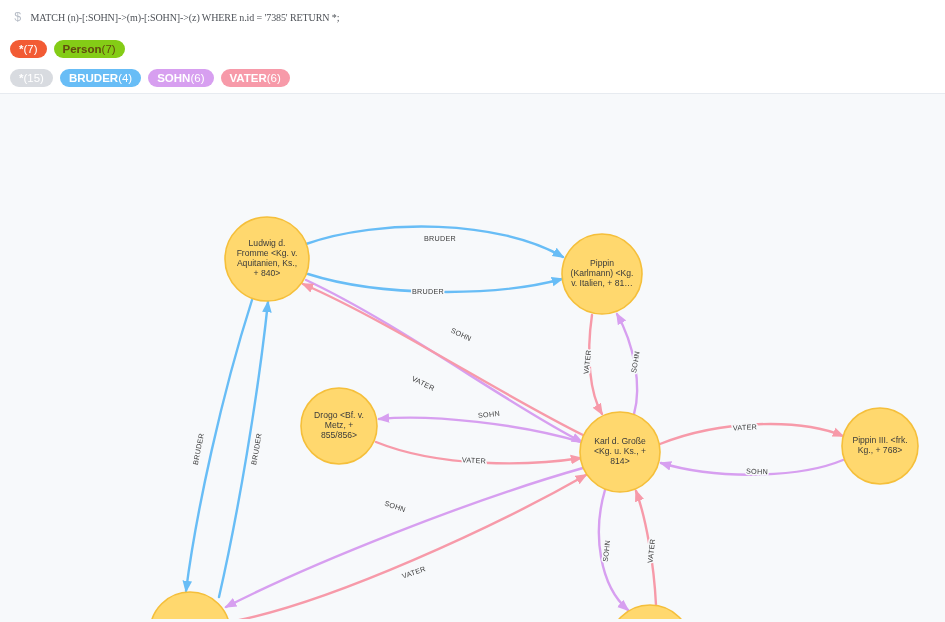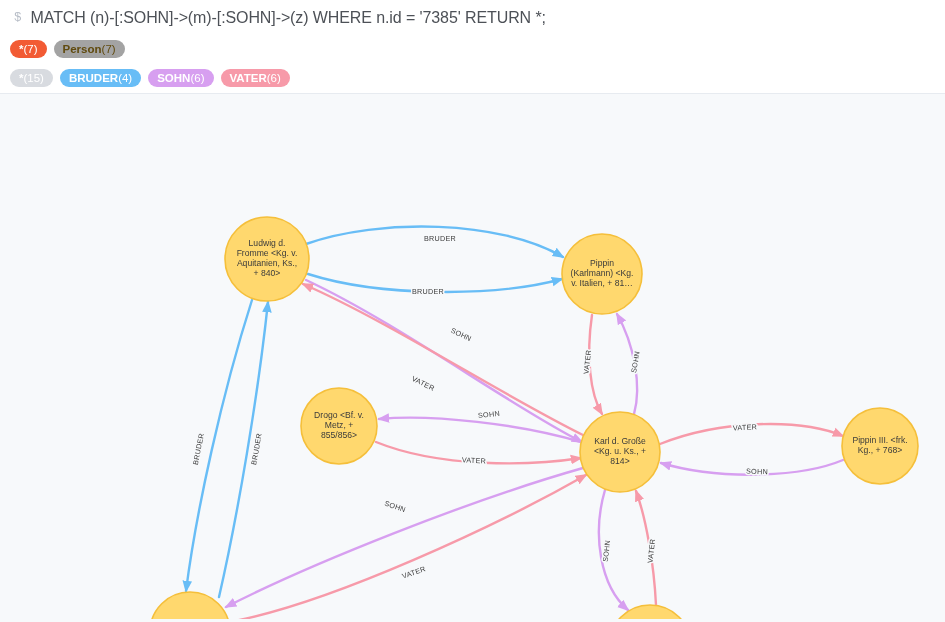--- a/index.html
+++ b/index.html
@@ -23,22 +23,22 @@
   }
   .query-prompt{
     color:#b6bcc6;
     font-family:"Liberation Mono", monospace;
     font-size:12.5px;
     margin-right:9px;
     font-weight:400;
   }
   .query-text{
     color:#4d5157;
-    font-family:Liberation Sans, sans-serif;
-    font-size:16px;
+    font-family:Liberation Serif, serif;
+    font-size:10px;
     white-space:pre;
     letter-spacing:-0.1px;
   }
 
   
   .legend-row{
     display:flex;align-items:center;
     padding:0 10px;
     box-sizing:border-box;
     background:#ffffff;
@@ -112,21 +112,21 @@
   <div class="query-bar">
     <span class="query-prompt">$</span>
     <span class="query-text">MATCH (n)-[:SOHN]-&gt;(m)-[:SOHN]-&gt;(z) WHERE n.id = '7385' RETURN *;</span>
   </div>
 
   <div class="legend-row labels" id="node-legend">
       <div class="chip" style="background: rgb(242, 91, 52); color: rgb(255, 255, 255);">
         <b>*</b>
         <span class="cnt">(7)</span>
       </div>
-      <div class="chip" style="background: #a3a3a3; color: rgb(96, 74, 14);">
+      <div class="chip" style="background: #84cc16; color: rgb(96, 74, 14);">
         <b>Person</b>
         <span class="cnt">(7)</span>
       </div>
     </div>
 
   <div class="legend-row rels" id="rel-legend">
       <div class="chip" style="background: rgb(216, 219, 224); color: rgb(255, 255, 255);">
         <b>*</b>
         <span class="cnt">(15)</span>
       </div>

